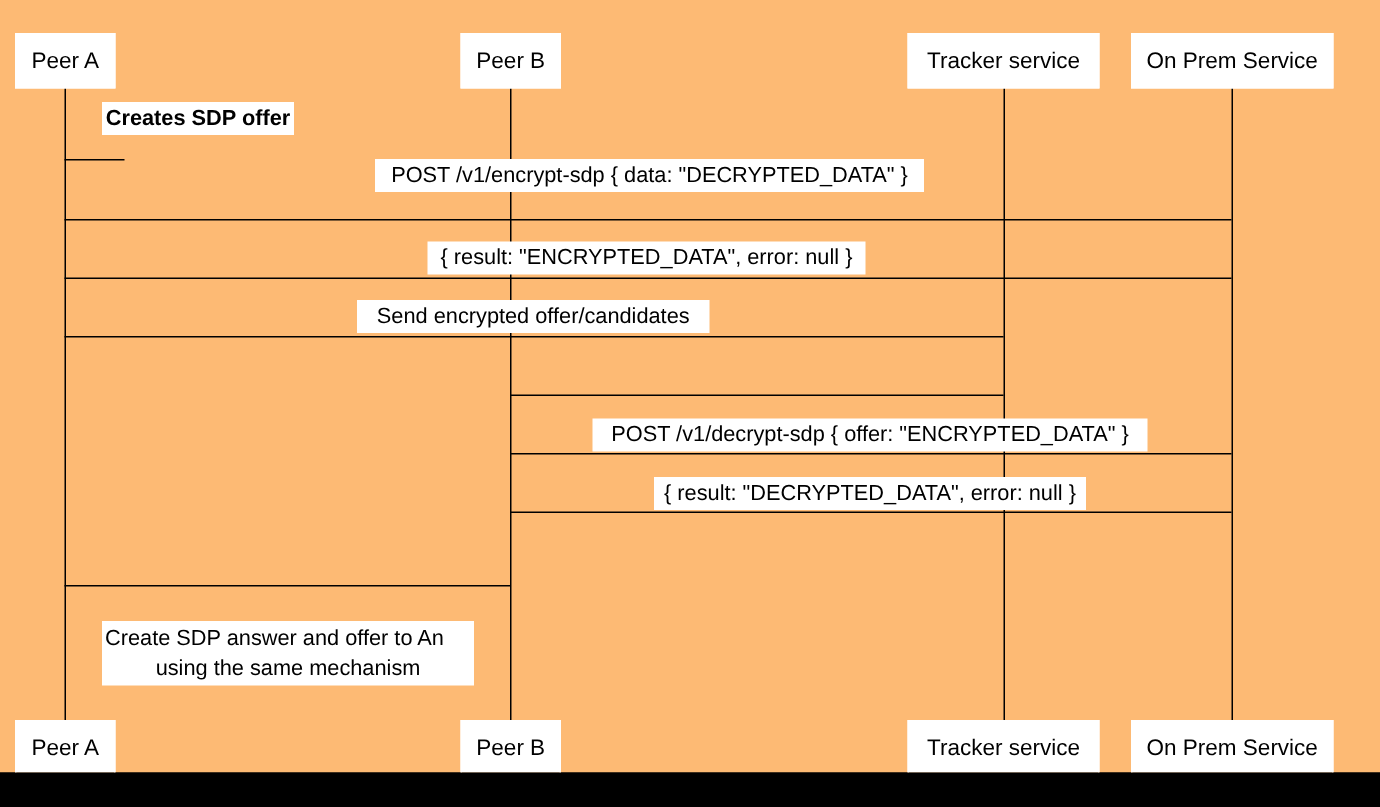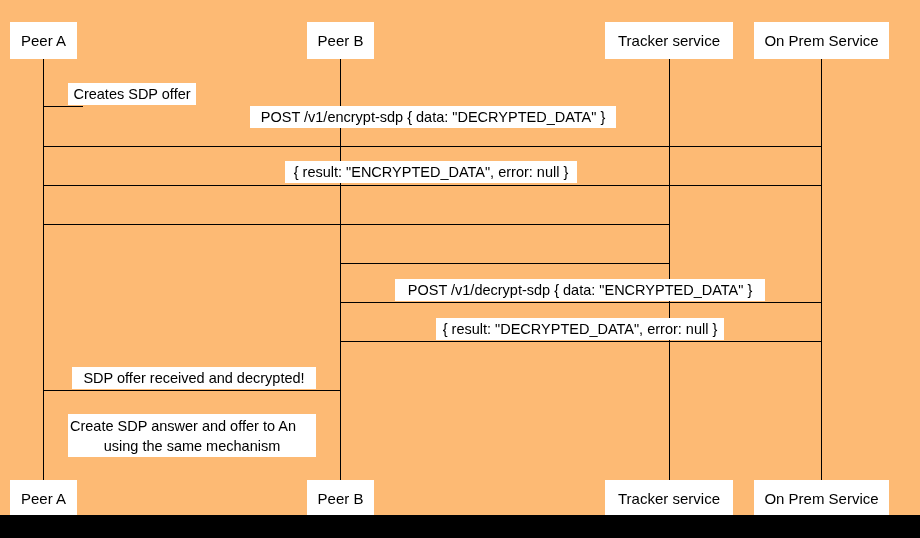--- a/index.html
+++ b/index.html
@@ -105,45 +105,45 @@
   <div class="participant" style="left:307px; top:22px; width:67px;">
     <span>Peer B</span>
   </div>
   <div class="participant" style="left:605px; top:22px; width:128px;">
     <span>Tracker service</span>
   </div>
   <div class="participant" style="left:754px; top:22px; width:135px;">
     <span>On Prem Service</span>
   </div>
 
-  <div class="msg-label" style="left:68px; top:83px; width:128px;">
+  <div class="msg-label" style="left:68px; top:68px; width:128px;font-weight:bold;">
     <span>Creates SDP offer</span>
   </div>
 
   <div class="msg-label" style="left:250px; top:106px; width:366px;">
     <span>POST /v1/encrypt-sdp { data: "DECRYPTED_DATA" }</span>
   </div>
 
   <div class="msg-label" style="left:285px; top:161px; width:292px;">
     <span>{ result: "ENCRYPTED_DATA", error: null }</span>
   </div>
 
+  <div class="msg-label" style="left:238px; top:200px; width:235px;">
+    <span>Send encrypted offer/candidates</span>
+  </div>
 
 
   <div class="msg-label" style="left:395px; top:279px; width:370px;">
-    <span>POST /v1/decrypt-sdp { data: "ENCRYPTED_DATA" }</span>
+    <span>POST /v1/decrypt-sdp { offer: "ENCRYPTED_DATA" }</span>
   </div>
 
   <div class="msg-label" style="left:436px; top:318px; width:288px;">
     <span>{ result: "DECRYPTED_DATA", error: null }</span>
   </div>
 
-  <div class="msg-label" style="left:72px; top:367px; width:244px;">
-    <span>SDP offer received and decrypted!</span>
-  </div>
 
   <div class="msg-label two-line" style="left:68px; top:414px; width:248px;">
     <span class="line first">Create SDP answer and offer to An</span>
     <span class="line">using the same mechanism</span>
   </div>
 
   <div class="participant" style="left:10px; top:480px; width:67px;">
     <span>Peer A</span>
   </div>
   <div class="participant" style="left:307px; top:480px; width:67px;">

